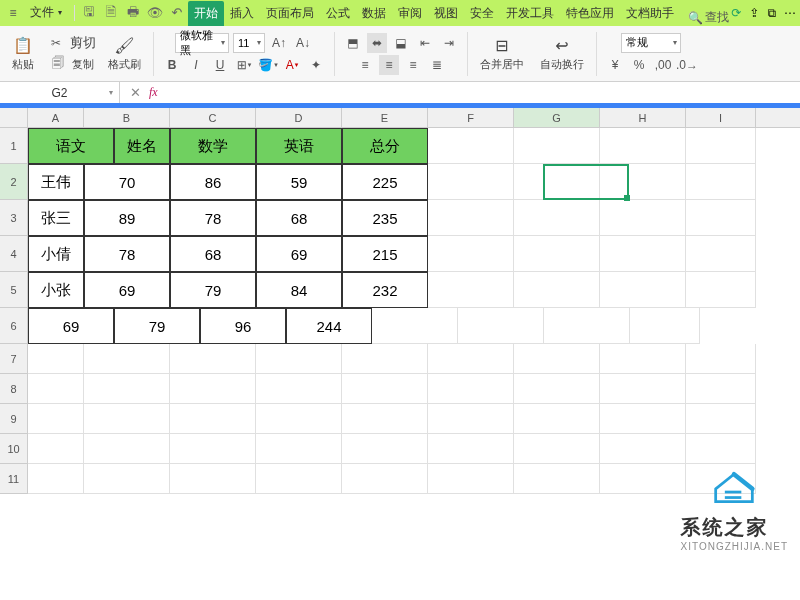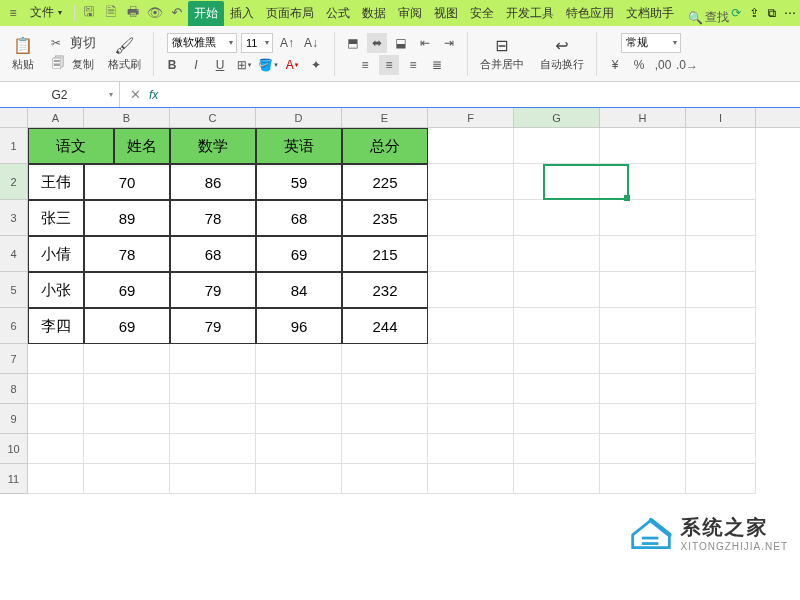--- a/index.html
+++ b/index.html
@@ -23,31 +23,31 @@
 
 
 .ribbon { height: 56px; background: #f7f7f7; border-bottom: 1px solid #d0d0d0; display: flex; align-items: center; padding: 4px 8px; gap: 8px; }
 .rgroup { display: flex; flex-direction: column; gap: 2px; align-items: center; }
 .rrow { display: flex; align-items: center; gap: 4px; }
 .rbtn-big { display: flex; flex-direction: column; align-items: center; gap: 1px; font-size: 11px; color: #444; padding: 2px 4px; }
 .rbtn-big .bicon { width: 20px; height: 20px; display: flex; align-items: center; justify-content: center; font-size: 16px; }
 .ribbon-sep { width: 1px; height: 44px; background: #ddd; }
 .font-select { height: 20px; border: 1px solid #ccc; background: #fff; font-size: 11px; padding: 0 14px 0 4px; display: flex; align-items: center; position: relative; }
 .font-select::after { content: "▾"; position: absolute; right: 3px; font-size: 8px; color: #666; }
-.font-name { width: 70px; }
+.font-name { width: 54px; }
 .font-size { width: 32px; }
 .tbtn { width: 20px; height: 20px; display: inline-flex; align-items: center; justify-content: center; color: #555; font-size: 12px; border: 1px solid transparent; }
 .dd::after { content: "▾"; font-size: 7px; margin-left: 1px; }
 
 
-.fbar { height: 26px; border-bottom: 1px solid #3b82f6; display: flex; align-items: center; background: #fff; }
+.fbar { height: 26px; border-bottom: 5px solid #3b82f6; display: flex; align-items: center; background: #fff; }
 .namebox { width: 120px; height: 100%; border-right: 1px solid #d0d0d0; display: flex; align-items: center; justify-content: center; font-size: 12px; color: #333; position: relative; }
 .namebox::after { content: "▾"; position: absolute; right: 6px; font-size: 8px; color: #888; }
 .fx-icons { display: flex; align-items: center; gap: 8px; padding: 0 10px; color: #888; }
-.fx-label { font-style: italic; font-family: Liberation Sans, sans-serif; color: #0f766e; }
+.fx-label { font-style: italic; font-family: Liberation Serif, serif; color: #be185d; }
 .formula-input { flex: 1; height: 100%; border: none; outline: none; padding: 0 6px; font-size: 12px; }
 
 
 .grid { position: relative; background: #fff; }
 .colheads { display: flex; height: 20px; background: #f0f0f0; border-bottom: 1px solid #ccc; }
 .rowhead-spacer { width: 28px; border-right: 1px solid #ccc; background: #f0f0f0; }
 .colhead { border-right: 1px solid #ccc; display: flex; align-items: center; justify-content: center; font-size: 11px; color: #555; }
 .row { display: flex; height: 36px; }
 .row.empty { height: 30px; }
 .rowhead { width: 28px; background: #f0f0f0; border-right: 1px solid #ccc; border-bottom: 1px solid #ccc; display: flex; align-items: center; justify-content: center; font-size: 11px; color: #555; }
@@ -55,21 +55,21 @@
 .data-head { background: #70d060; font-weight: normal; border: 1px solid #333 !important; }
 .data-cell { border: 1px solid #333 !important; background: #fff; text-align: right; }
 .colA { width: 56px; } .colB { width: 86px; } .colC { width: 86px; } .colD { width: 86px; } .colE { width: 86px; } .colF { width: 86px; } .colG { width: 86px; } .colH { width: 86px; } .colI { width: 70px; }
 
 .selected-cell { position: absolute; border: 2px solid #21a366; pointer-events: none; }
 .selected-cell::after { content: ""; position: absolute; right: -3px; bottom: -3px; width: 6px; height: 6px; background: #21a366; }
 
 .colhead.sel, .rowhead.sel { background: #d8ecd8; }
 
 
-.watermark { position: absolute; right: 12px; bottom: 48px; display: flex; align-items: center; gap: 8px; opacity: 0.95; }
+.watermark { position: absolute; right: 12px; bottom: 48px; display: flex; align-items: center; gap: 8px; opacity: 0.95; flex-direction: column; }
 .wm-icon { width: 44px; height: 38px; }
 .wm-text { display: flex; flex-direction: column; }
 .wm-cn { font-size: 20px; font-weight: bold; color: #2b2b2b; letter-spacing: 2px; }
 .wm-en { font-size: 10px; color: #888; letter-spacing: 1px; }
 </style>
 </head>
 <body>
 
 <div class="menubar">
   <span class="menu-icon">≡</span>
@@ -270,21 +270,20 @@
     <div class="cell data-cell colC">79</div>
     <div class="cell data-cell colD">84</div>
     <div class="cell data-cell colE">232</div>
     <div class="cell colF"></div>
       <div class="cell colG"></div>
       <div class="cell colH"></div>
       <div class="cell colI"></div>
   </div>
   <div class="row">
     <div class="rowhead">6</div>
-    <div class="cell data-cell colA">李四</div>
     <div class="cell data-cell colB">69</div>
     <div class="cell data-cell colC">79</div>
     <div class="cell data-cell colD">96</div>
     <div class="cell data-cell colE">244</div>
     <div class="cell colF"></div>
       <div class="cell colG"></div>
       <div class="cell colH"></div>
       <div class="cell colI"></div>
   </div>
 

